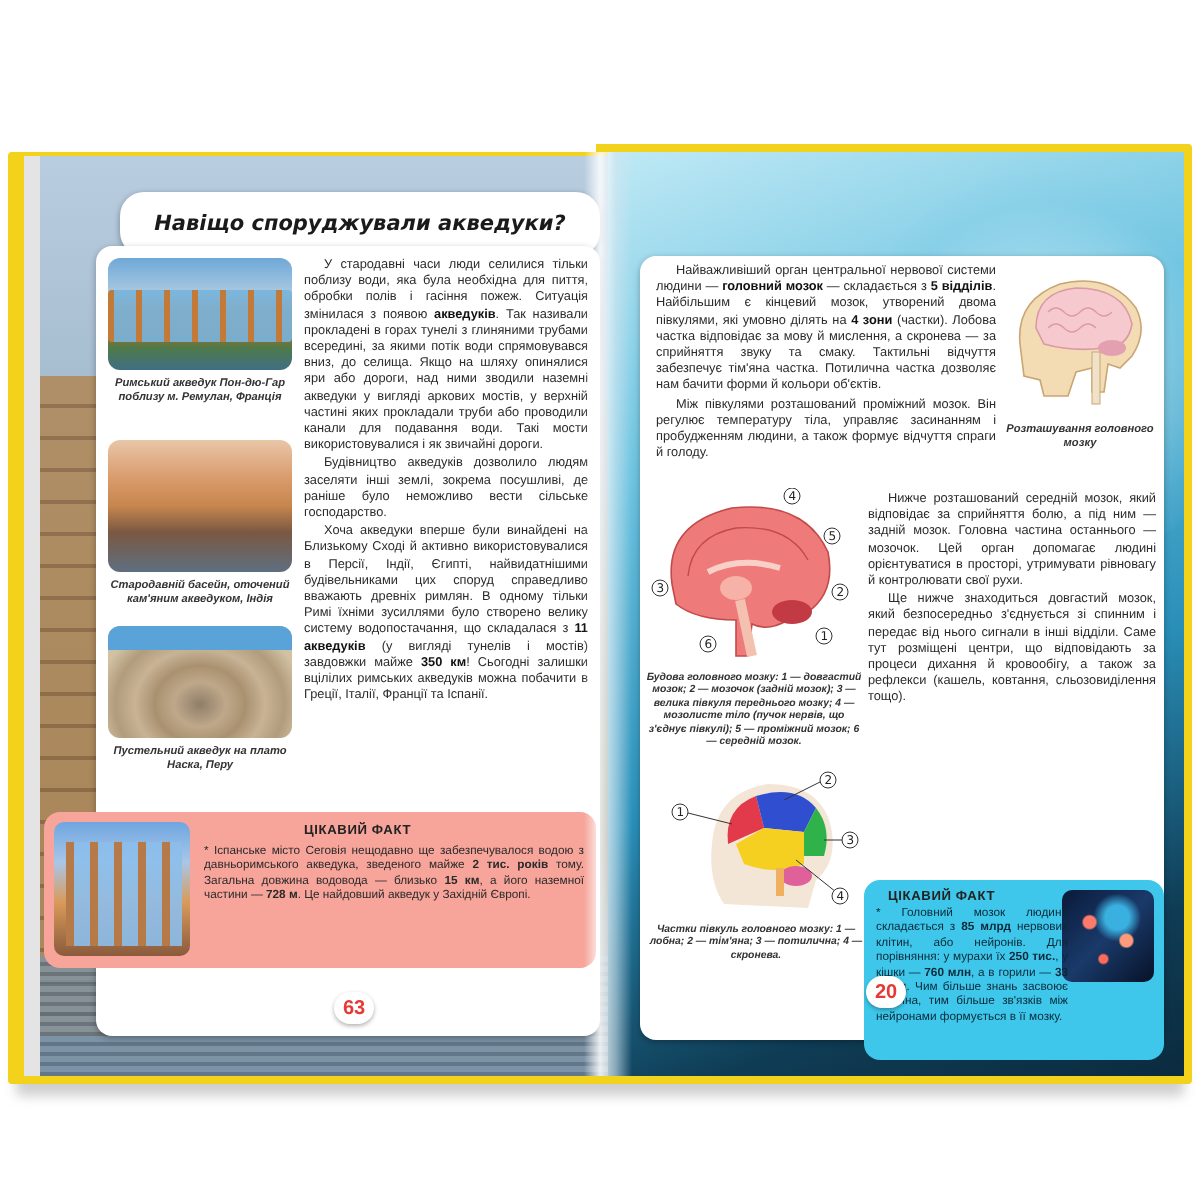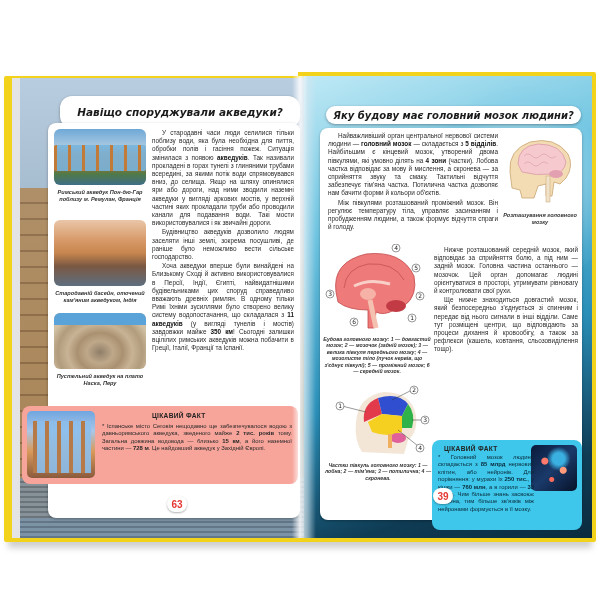--- a/index.html
+++ b/index.html
@@ -107,21 +107,20 @@
       </div>
     <div class="fact-title" style="left:130px; top:6px;">ЦІКАВИЙ ФАКТ</div>
     <div class="fact-text" style="left:80px; top:17px; width:190px;">* Іспанське місто Сеговія нещодавно ще забезпечувалося водою з давньоримського акведука, зведеного майже <b>2 тис. років</b> тому. Загальна довжина водовода — близько <b>15 км</b>, а його наземної частини — <b>728 м</b>. Це найдовший акведук у Західній Європі.</div>
   </div>
 
   <div class="page-num">63</div>
 </div>
 
 <div class="page page-right">
   <div class="brain-glow"></div>
-  <div class="title-pill">Яку будову має головний мозок людини?</div>
 
   <div class="panel">
     <div class="body-text" style="left:8px; top:4px; width:170px;">
       <p>Найважливіший орган центральної нервової системи людини — <b>головний мозок</b> — складається з <b>5 відділів</b>. Найбільшим є кінцевий мозок, утворений двома півкулями, які умовно ділять на <b>4 зони</b> (частки). Лобова частка відповідає за мову й мислення, а скронева — за сприйняття звуку та смаку. Тактильні відчуття забезпечує тім'яна частка. Потилична частка дозволяє нам бачити форми й кольори об'єктів.</p>
       <p>Між півкулями розташований проміжний мозок. Він регулює температуру тіла, управляє засинанням і пробудженням людини, а також формує відчуття спраги й голоду.</p>
     </div>
 
     <svg class="brain-skull" viewBox="0 0 78 78">
       <path d="M10 40 Q8 18 30 10 Q55 4 68 22 Q74 34 66 46 L60 52 L54 50 L52 64 L46 64 L46 52 L38 54 L34 66 L22 66 L20 58 L12 56 Z" fill="#f3dcb4" stroke="#c9a574" stroke-width="0.8"></path>
       <path d="M18 32 Q18 14 38 12 Q62 12 66 30 Q64 42 52 42 Q36 44 22 40 Z" fill="#f6c9cf" stroke="#d99aa6" stroke-width="0.8"></path>
@@ -185,16 +184,16 @@
     </svg>
     <div class="caption" style="left:4px; top:334px; width:108px; font-size:5.2px; line-height:6.4px;">Частки півкуль головного мозку: 1 — лобна; 2 — тім'яна; 3 — потилична; 4 — скронева.</div>
 
     <div class="fact-right">
       <div class="fact-img"></div>
       <div class="fact-title" style="left:12px; top:5px;">ЦІКАВИЙ ФАКТ</div>
       <div class="fact-text" style="left:6px; top:14px; width:96px; color:#0a2a3a;">* Головний мозок людини складається з <b>85 млрд</b> нервових клітин, або нейронів. Для порівняння: у мурахи їх <b>250 тис.</b>, у кішки — <b>760 млн</b>, а в горили — <b>33 млрд</b>. Чим більше знань засвоює людина, тим більше зв'язків між нейронами формується в її мозку.</div>
     </div>
   </div>
 
-  <div class="page-num">39</div>
+  <div class="page-num">20</div>
 </div>
 
 <div class="gutter"></div>
 
 </body></html>

